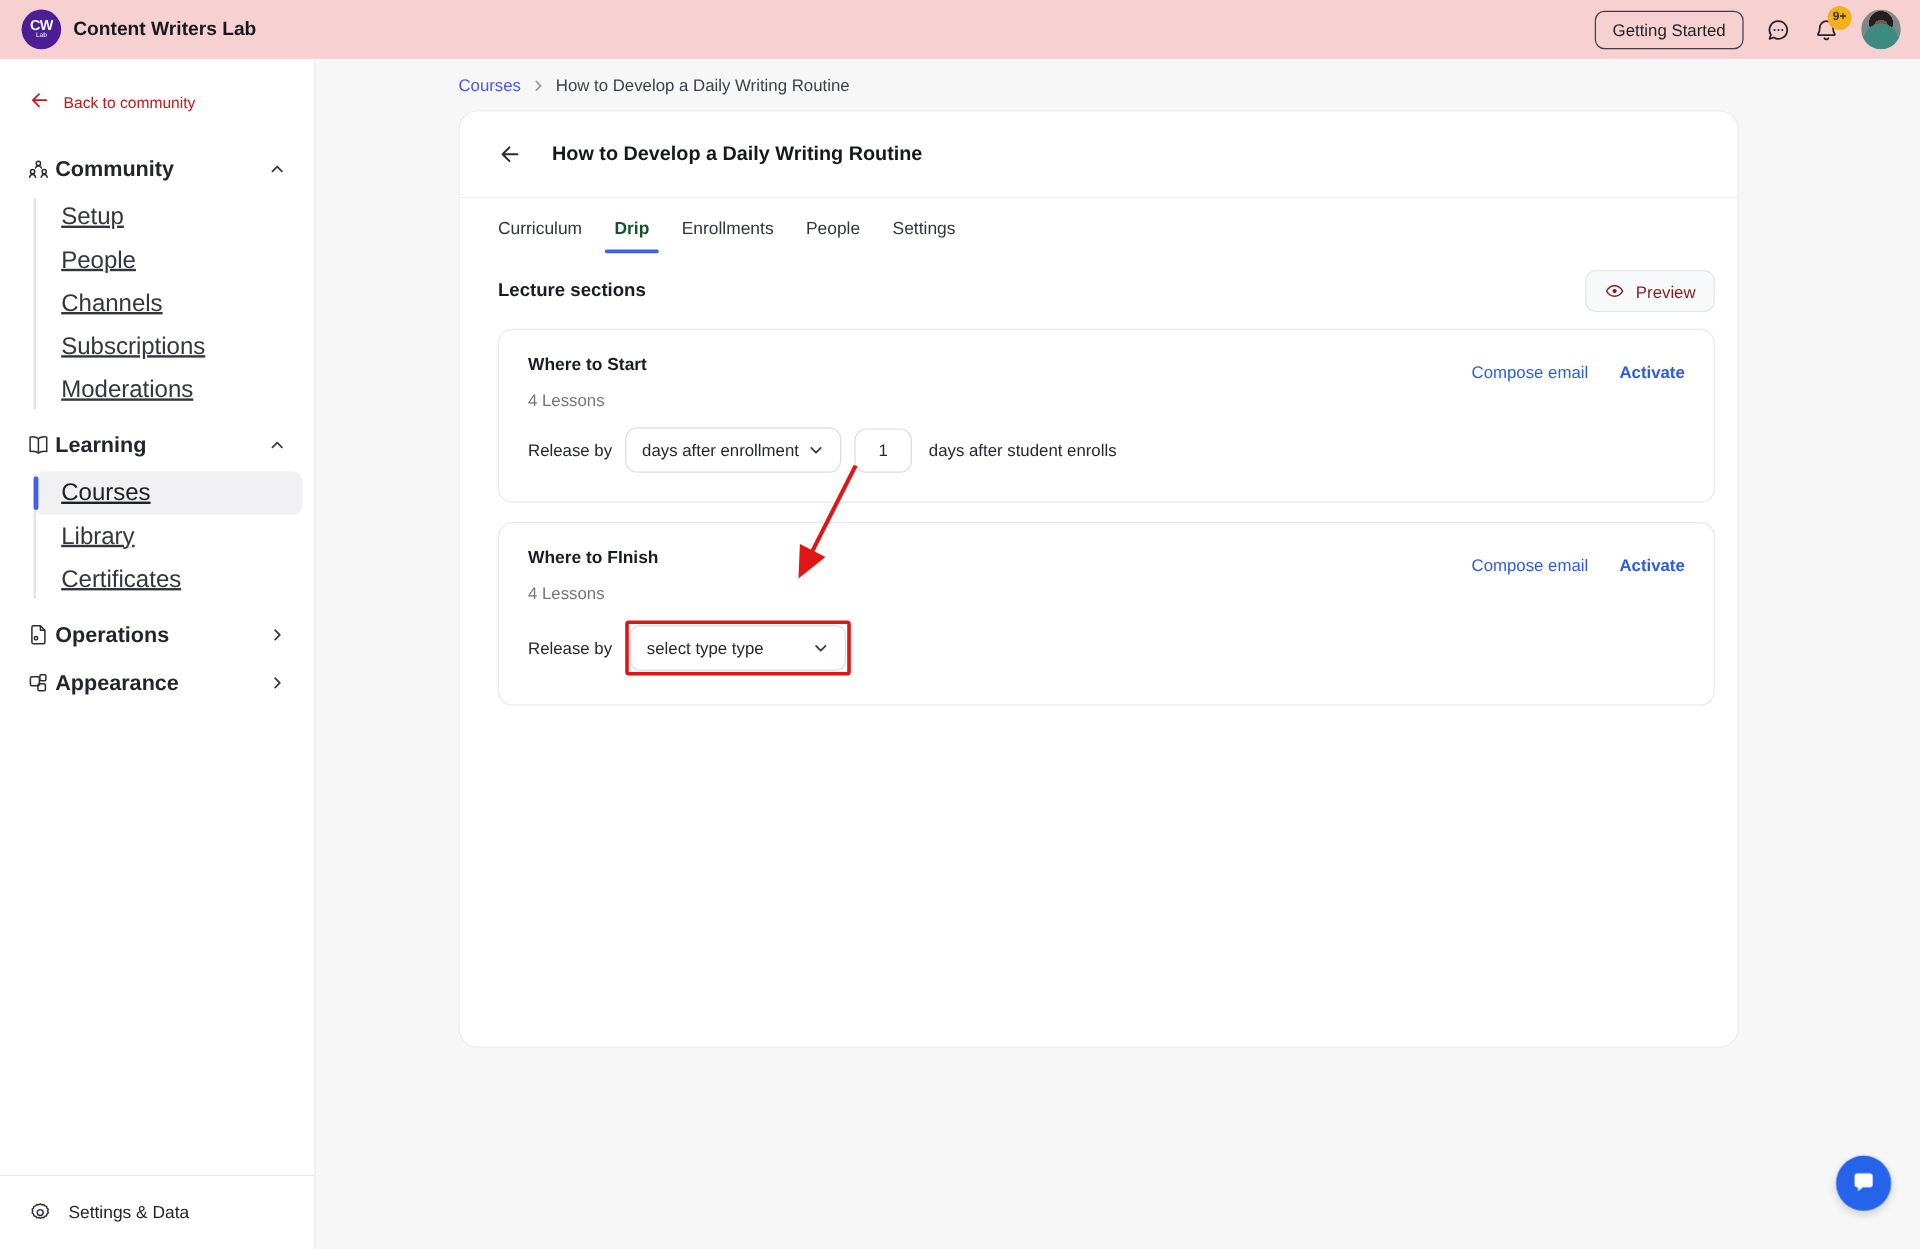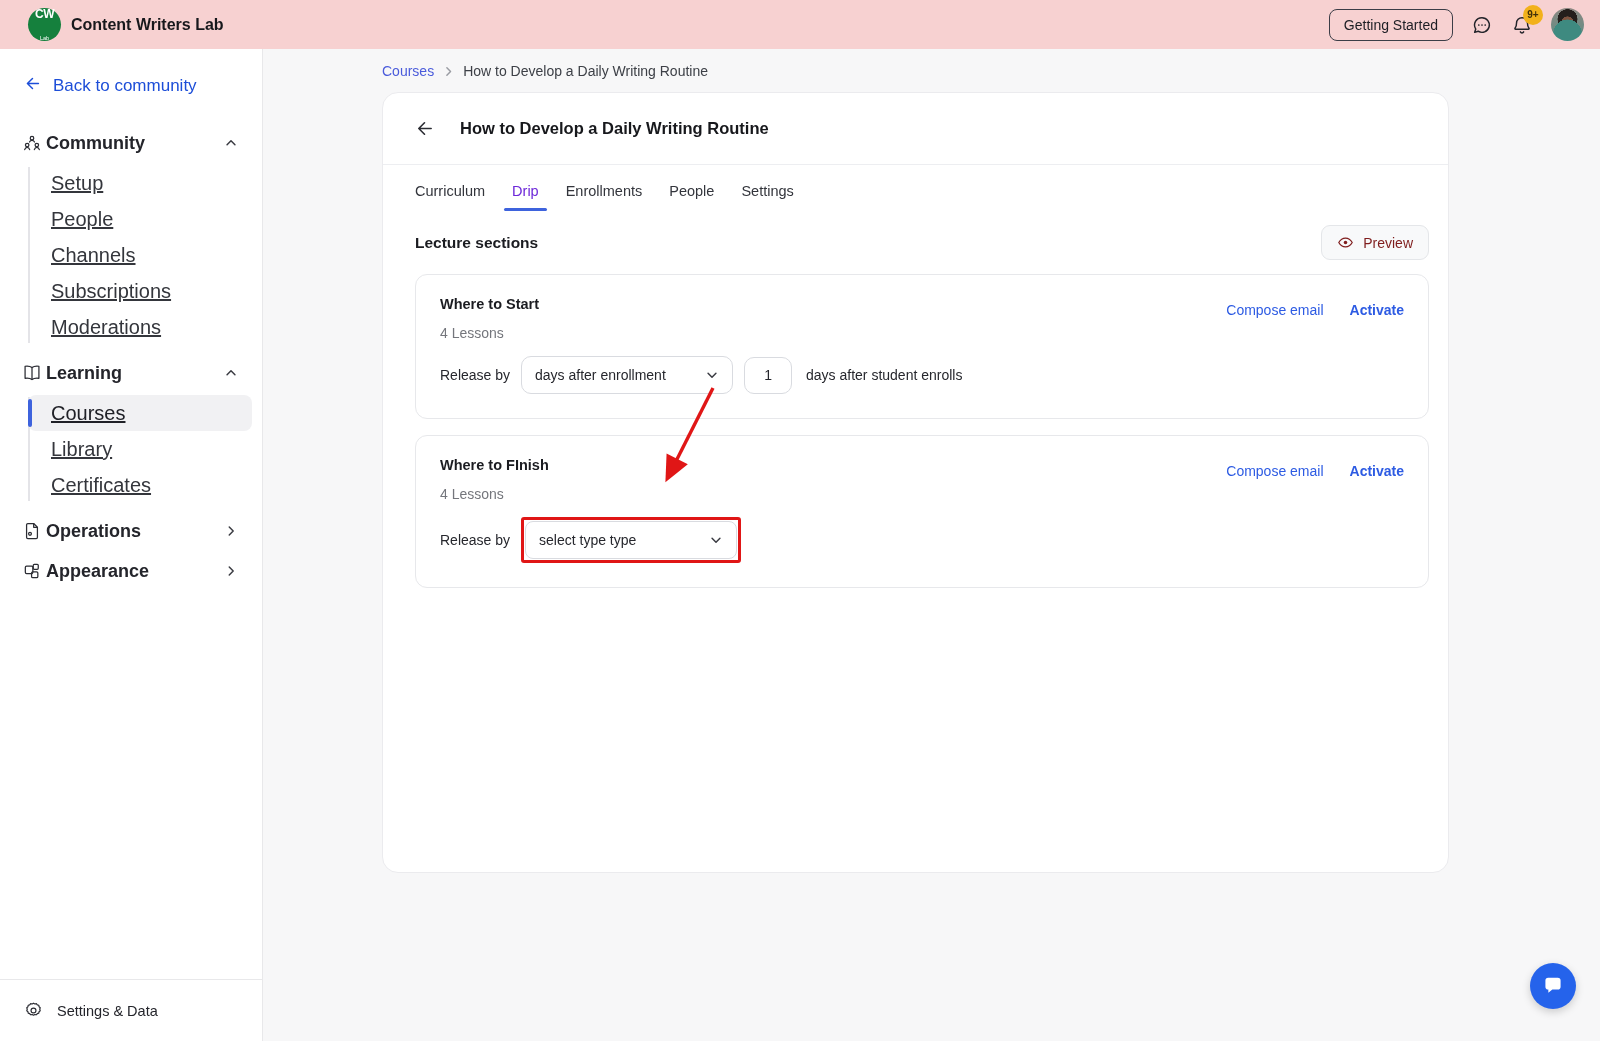--- a/index.html
+++ b/index.html
@@ -1,20 +1,20 @@
 <!DOCTYPE html>
 <html><head>
 <meta charset="utf-8">
 <style>
   * { margin:0; padding:0; box-sizing:border-box; }
   html,body { width:1600px; height:1041px; font-family:"Liberation Sans", sans-serif; background:#f7f7f8; overflow:hidden; }
 
   
   .header { position:relative; height:49px; background:#f7d1d1; display:flex; align-items:center; padding:0 16px; z-index:5; }
-  .logo { width:33px; height:33px; border-radius:50%; background:#15803d; color:#fff; display:flex; flex-direction:column; align-items:center; justify-content:space-between; line-height:1; margin-left:12px; }
+  .logo { width:33px; height:33px; border-radius:50%; background:#4c1d95; color:#fff; display:flex; flex-direction:column; align-items:center; justify-content:center; line-height:1; margin-left:2px; }
   .logo .cw { font-size:12px; font-weight:bold; letter-spacing:-0.5px; }
   .logo .lab { font-size:5.5px; margin-top:1px; }
   .app-title { font-size:16px; font-weight:bold; color:#17181c; margin-left:10px; }
   .header-right { margin-left:auto; display:flex; align-items:center; gap:18px; }
   .btn-getting-started { background:transparent; border:1px solid #3c3d47; border-radius:8px; padding:7px 14px; font-size:14px; font-weight:500; color:#1d1e24; font-family:inherit; cursor:pointer; }
   .hicon { width:22px; height:22px; color:#23242a; display:block; }
   .bell-wrap { position:relative; }
   .badge { position:absolute; top:-9px; right:-10px; background:#f2b11b; color:#41300a; font-size:10px; font-weight:bold; border-radius:50%; width:20px; height:20px; display:flex; align-items:center; justify-content:center; }
   .avatar { width:33px; height:33px; border-radius:50%; cursor:pointer;
     background:
@@ -24,21 +24,21 @@
       linear-gradient(180deg, #8d8781 0%, #6f8c84 60%, #35776e 100%);
   }
 
   
   .body-wrap { display:flex; height:992px; }
   .sidebar { width:263px; background:#fff; border-right:1px solid #e8e8ea; display:flex; flex-direction:column; }
   .content { flex:1; background:#f7f7f8; position:relative; overflow:hidden; }
 
   
   .side-top { padding:26px 0 0 0; flex:1; }
-  .back-row { display:flex; align-items:center; gap:12px; padding:0 24px; font-size:17px; color:#1d4ed8; cursor:pointer; margin-bottom:26px; }
+  .back-row { display:flex; align-items:center; gap:12px; padding:0 24px; font-size:13px; color:#b91c1c; cursor:pointer; margin-bottom:26px; }
   .back-row svg { width:17px; height:17px; }
   .group-row { display:flex; align-items:center; height:40px; padding:0 24px 0 22px; cursor:pointer; }
   .group-row .gicon { width:20px; height:20px; color:#2b2c33; flex:none; }
   .group-row .glabel { font-size:18px; font-weight:600; color:#24252b; margin-left:4px; }
   .group-row .chev { margin-left:auto; width:14px; height:14px; color:#3a3b42; }
   .sub-list { position:relative; margin:2px 10px 8px 28px; }
   .sub-list::before { content:""; position:absolute; left:0; top:2px; bottom:2px; width:1.5px; background:#e4e4e8; }
   .sub-item { position:relative; display:flex; align-items:center; height:36px; padding-left:23px; font-size:20px; color:#34363c; cursor:pointer; border-radius:8px;text-decoration:underline; }
   .sub-item.active { background:#f1f1f3; font-weight:500; color:#202127; }
   .sub-item.active::before { content:""; position:absolute; left:0; top:4px; bottom:4px; width:4px; border-radius:4px; background:#3e63dd; z-index:1; }
@@ -53,38 +53,38 @@
   .crumb-sep { width:13px; height:13px; color:#9a9ca3; }
   .crumb-current { color:#3d4047; }
 
   .main-card { width:1067px; min-height:781px; background:#fff; border:1px solid #ebebee; border-radius:16px; }
   .card-header { display:flex; align-items:center; gap:26px; padding:0 32px; height:72px; border-bottom:1px solid #edeef1; }
   .card-back { width:19px; height:19px; color:#2b2c33; cursor:pointer; flex:none; }
   .card-title { font-size:16.5px; font-weight:bold; color:#17181c; }
 
   .tabs { display:flex; gap:27px; padding:18px 32px 0; }
   .tab { position:relative; font-size:14.5px; color:#33353c; padding-bottom:12px; cursor:pointer; }
-  .tab.active { font-weight:400; color:#6d28d9; }
+  .tab.active { font-weight:700; color:#14532d; }
   .tab.active::after { content:""; position:absolute; left:-8px; right:-8px; bottom:0; height:3.5px; border-radius:3px; background:#3e63dd; }
 
   .lecture-row { display:flex; align-items:center; justify-content:space-between; margin:14px 19px 14px 32px; }
   .lecture-title { font-size:15.5px; font-weight:bold; color:#1b1c21; }
   .btn-preview { display:flex; align-items:center; gap:9px; background:#f8f9fa; border:1px solid #e4e6e9; border-radius:9px; padding:8px 15px; font-size:14px; color:#7f1d1d; font-family:inherit; cursor:pointer; }
   .btn-preview svg { width:17px; height:17px; }
 
   .section-card { margin:0 19px 16px 32px; border:1px solid #e7e8eb; border-radius:12px; padding:21px 24px 24px; background:#fff; }
   .sec-top { display:flex; align-items:flex-start; justify-content:space-between; }
   .sec-title { font-size:14.5px; font-weight:bold; color:#1b1c21; }
   .sec-links { display:flex; gap:26px; margin-top:6px; }
   .link-compose { font-size:14px; color:#2d5be3; cursor:pointer; }
   .link-activate { font-size:14px; color:#2d5be3; font-weight:bold; cursor:pointer; }
   .sec-lessons { font-size:14px; color:#74767c; margin-top:7px; }
   .release-row { display:flex; align-items:center; gap:11px; margin-top:15px; }
   .release-label { font-size:14px; color:#26272d; }
-  .dropdown { display:flex; align-items:center; justify-content:space-between; width:212px; height:38px; padding:0 13px; border:1px solid #d9dbe0; border-radius:10px; background:#fff; font-size:14px; color:#26272d; cursor:pointer; }
+  .dropdown { display:flex; align-items:center; justify-content:space-between; width:180px; height:38px; padding:0 13px; border:1px solid #d9dbe0; border-radius:10px; background:#fff; font-size:14px; color:#26272d; cursor:pointer; }
   .dropdown .chev-d { width:14px; height:14px; color:#3a3b42; }
   .num-input { width:48px; height:37px; border:1px solid #d9dbe0; border-radius:10px; text-align:center; font-size:14px; color:#26272d; font-family:inherit; background:#fff; }
   .release-suffix { font-size:14px; color:#26272d; margin-left:3px; }
   .drip-highlight { border:3px solid #e01616; border-radius:3px; padding:1px; display:inline-flex; }
   .drip-highlight .dropdown { border-radius:8px; }
 
   .arrow-overlay { position:absolute; left:0; top:0; width:1600px; height:1041px; pointer-events:none; z-index:40; }
 
   .fab { position:fixed; right:24px; bottom:32px; width:46px; height:46px; border-radius:50%; background:#2563eb; display:flex; align-items:center; justify-content:center; cursor:pointer; box-shadow:0 3px 8px rgba(0,0,0,.18); z-index:60; }
   .fab svg { width:26px; height:26px; }

